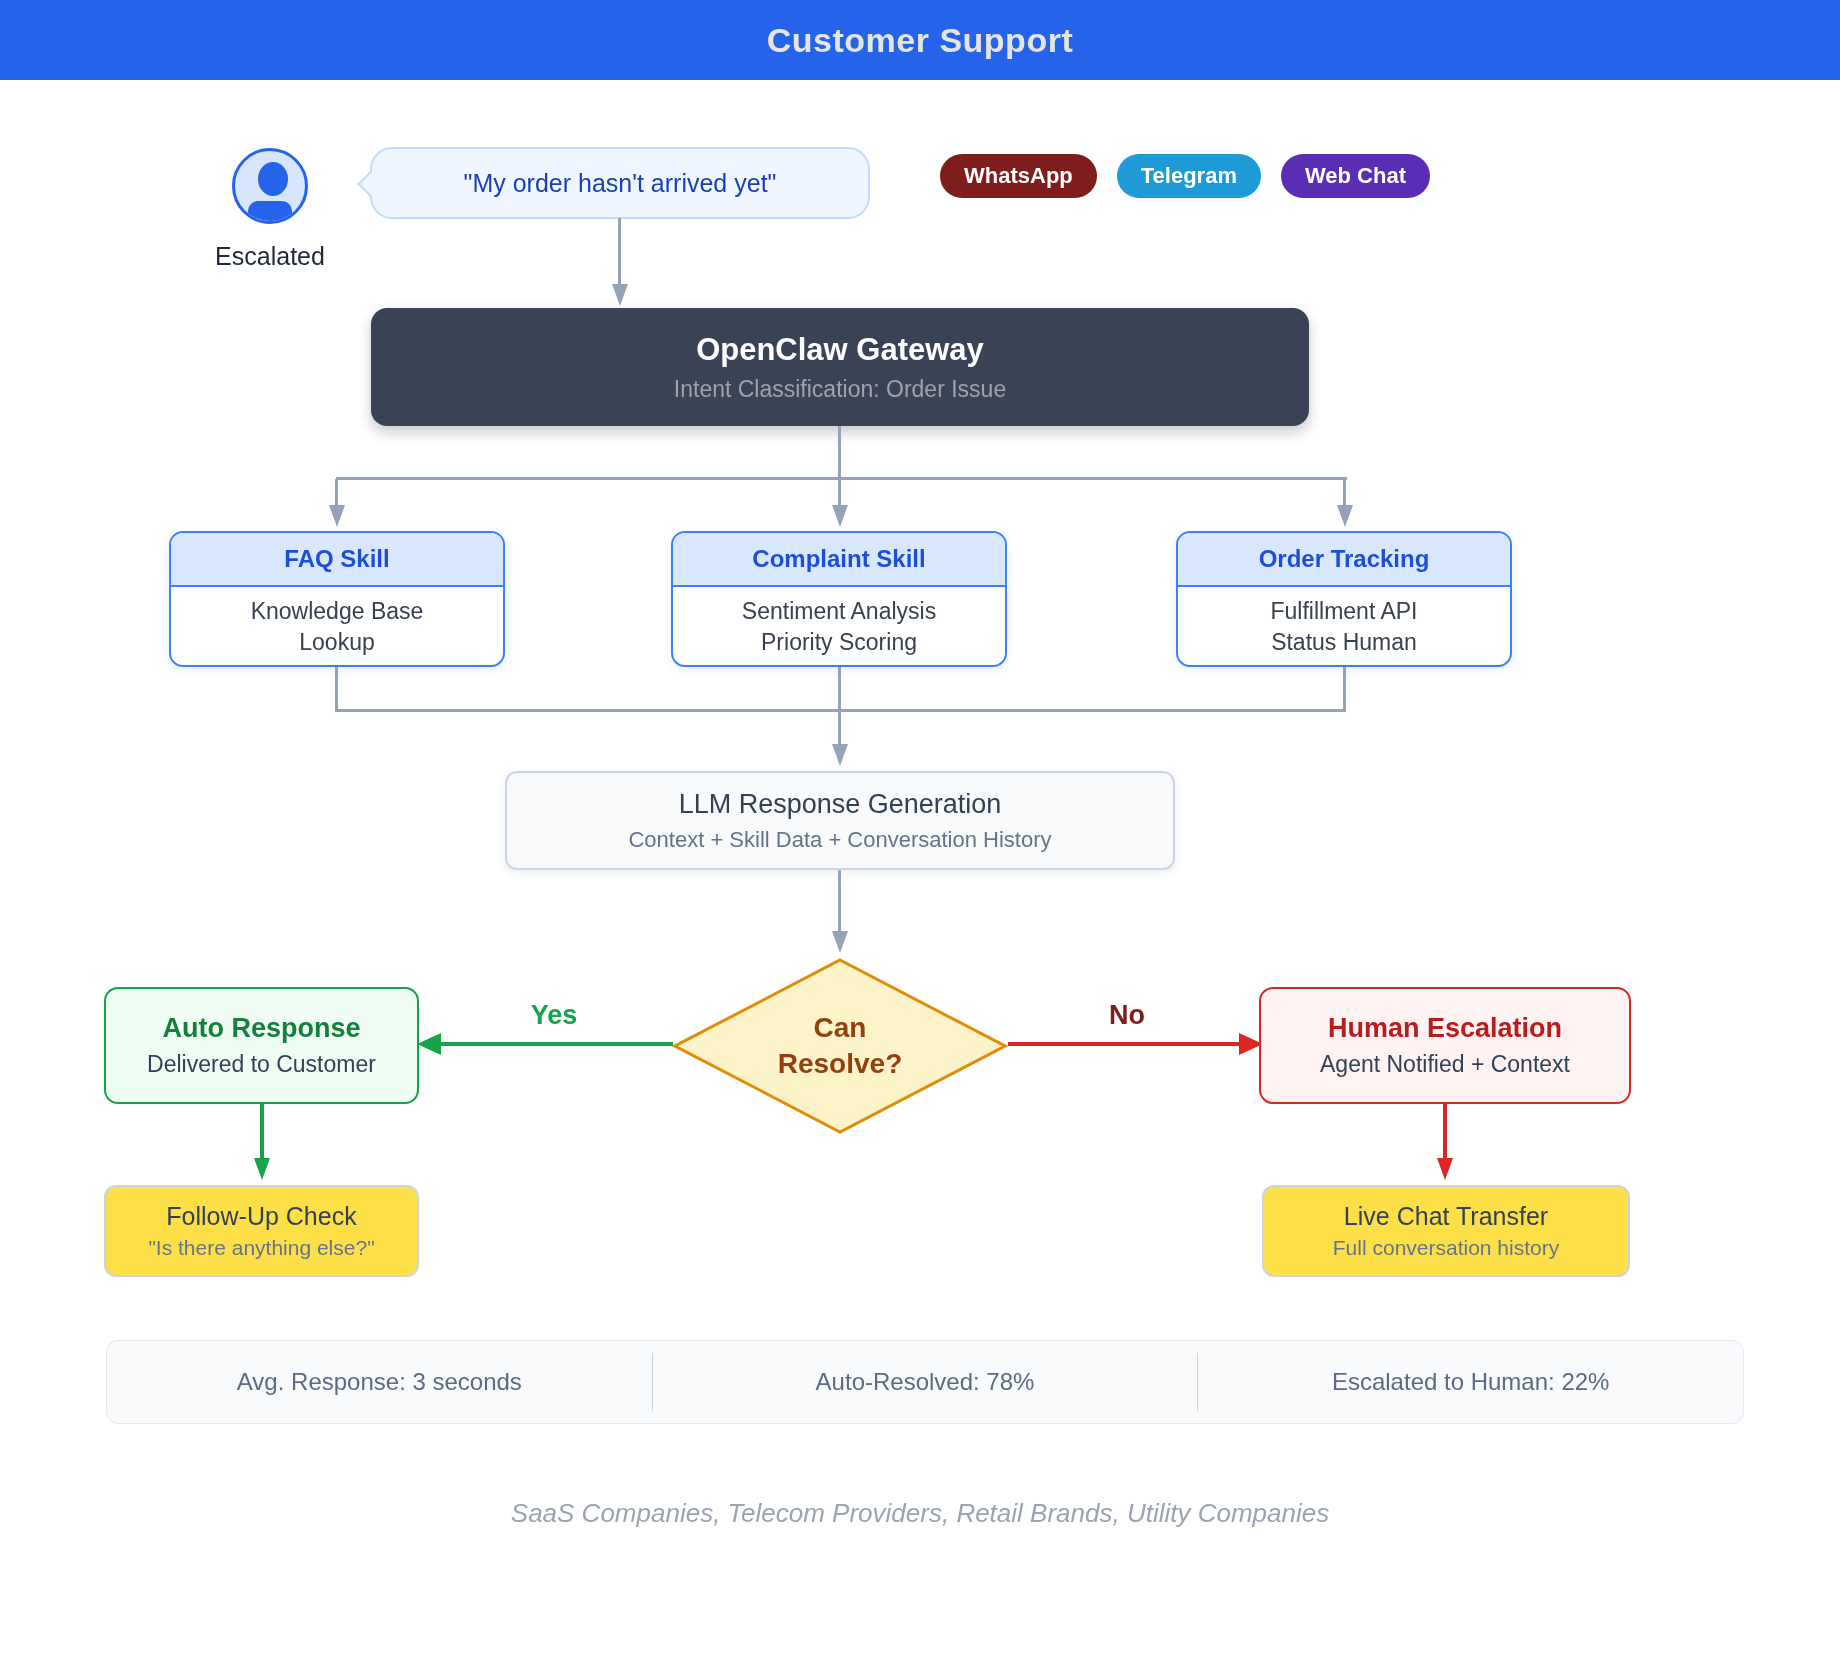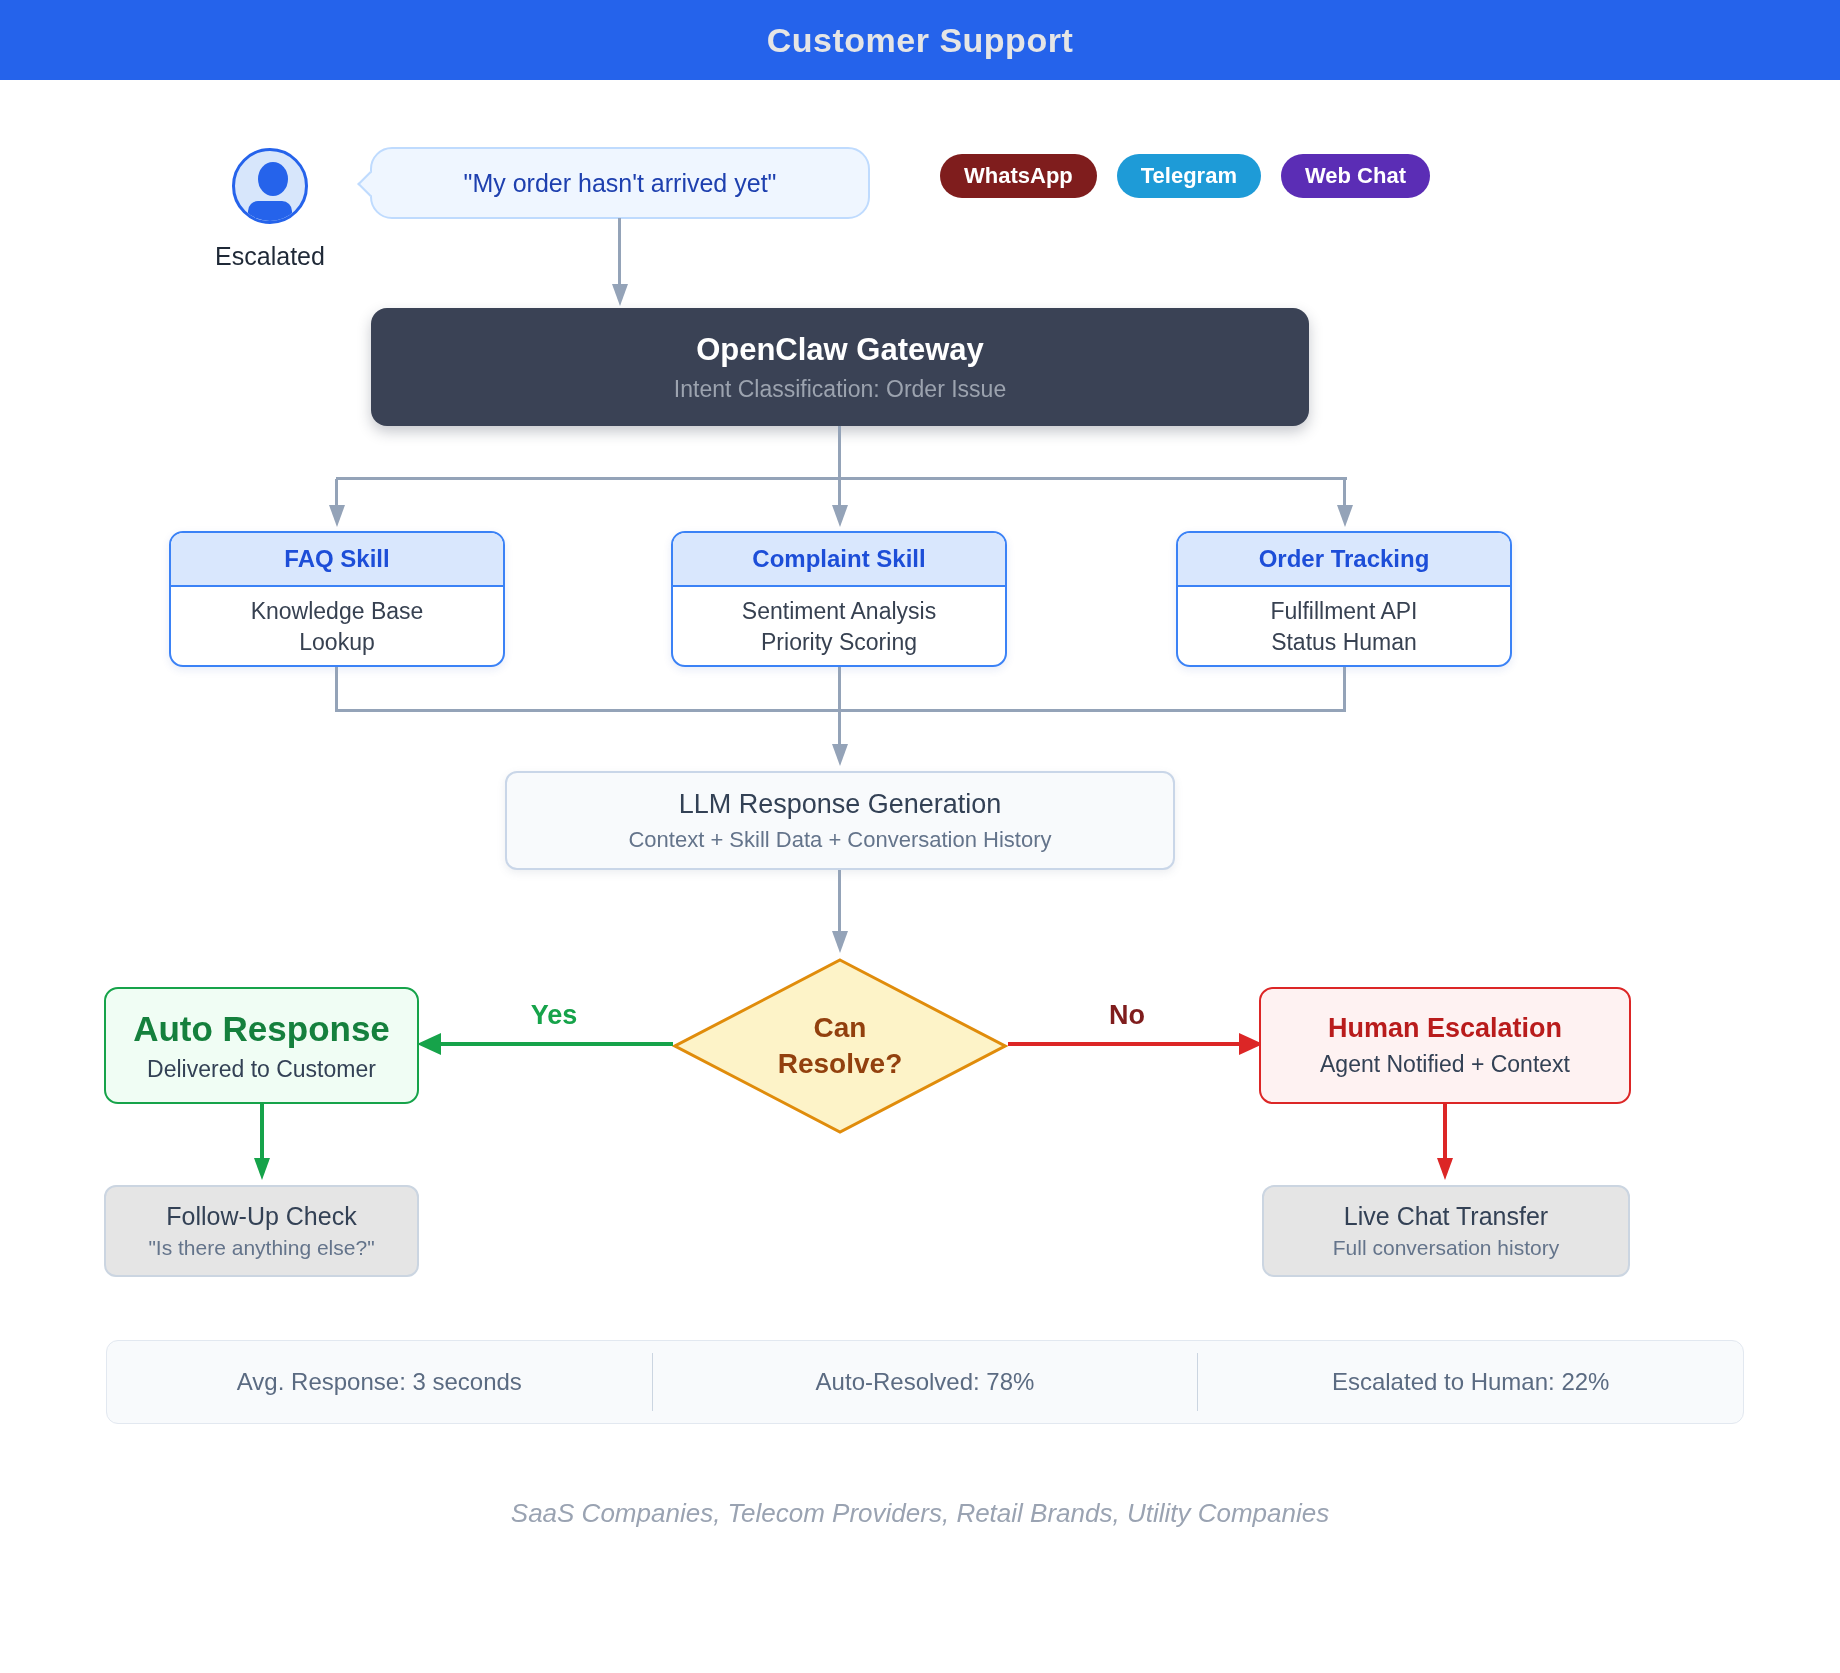--- a/index.html
+++ b/index.html
@@ -72,27 +72,27 @@
   .diamond-text { position:absolute; left:0; top:0; width:336px; height:178px; display:flex; flex-direction:column;
                   align-items:center; justify-content:center; color:#92400e; font-weight:bold; font-size:28px; line-height:1.3; }
   .branch-label { position:absolute; width:130px; text-align:center; font-weight:bold; font-size:27px; }
   .branch-label.yes { color:#16a34a; }
   .branch-label.no { color:#7f1d1d; }
 
   
   .outcome { position:absolute; border-radius:14px; display:flex; flex-direction:column;
              align-items:center; justify-content:center; gap:7px; }
   .auto { left:104px; top:987px; width:315px; height:117px; background:#f0fdf4; border:2.5px solid #16a34a; }
-  .auto .t { color:#15803d; font-weight:bold; font-size:35px; }
+  .auto .t { color:#15803d; font-weight:bold; font-size:27px; }
   .esc { left:1259px; top:987px; width:372px; height:117px; background:#fef2f2; border:2.5px solid #dc2626; }
   .esc .t { color:#b91c1c; font-weight:bold; font-size:27px; }
   .outcome .s { color:#334155; font-size:23px; }
 
   
-  .terminal { position:absolute; top:1185px; height:92px; background:#e5e5e5; border:2px solid #cbd5e1;
+  .terminal { position:absolute; top:1185px; height:92px; background:#fde047; border:2px solid #cbd5e1;
               border-radius:12px; display:flex; flex-direction:column; align-items:center; justify-content:center; gap:5px; }
   .followup { left:104px; width:315px; }
   .livechat { left:1262px; width:368px; }
   .terminal .t { color:#334155; font-size:25px; }
   .terminal .s { color:#64748b; font-size:21px; }
 
   
   .stats { position:absolute; left:106px; top:1340px; width:1638px; height:84px; background:#f8fafc;
            border:1.5px solid #e2e8f0; border-radius:12px; display:flex; align-items:stretch; }
   .stat { flex:1; display:flex; align-items:center; justify-content:center; color:#5b6b82; font-size:24px; }

